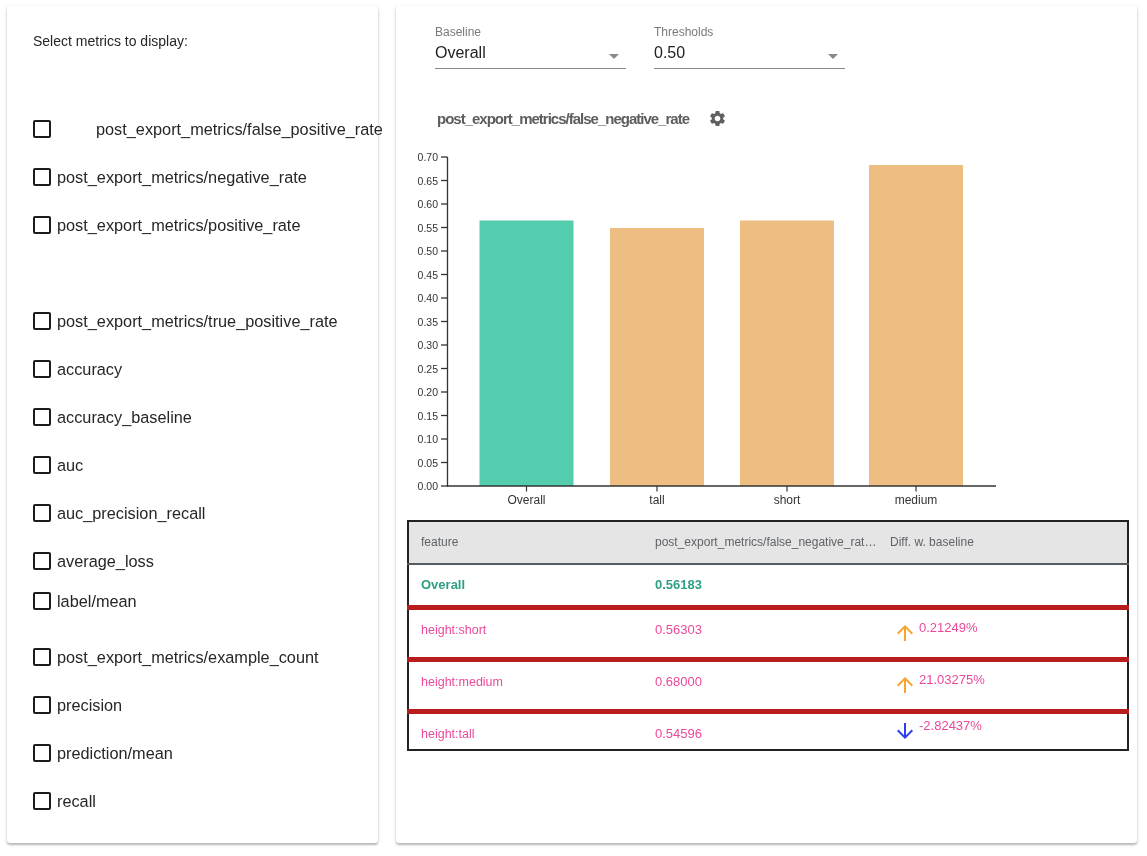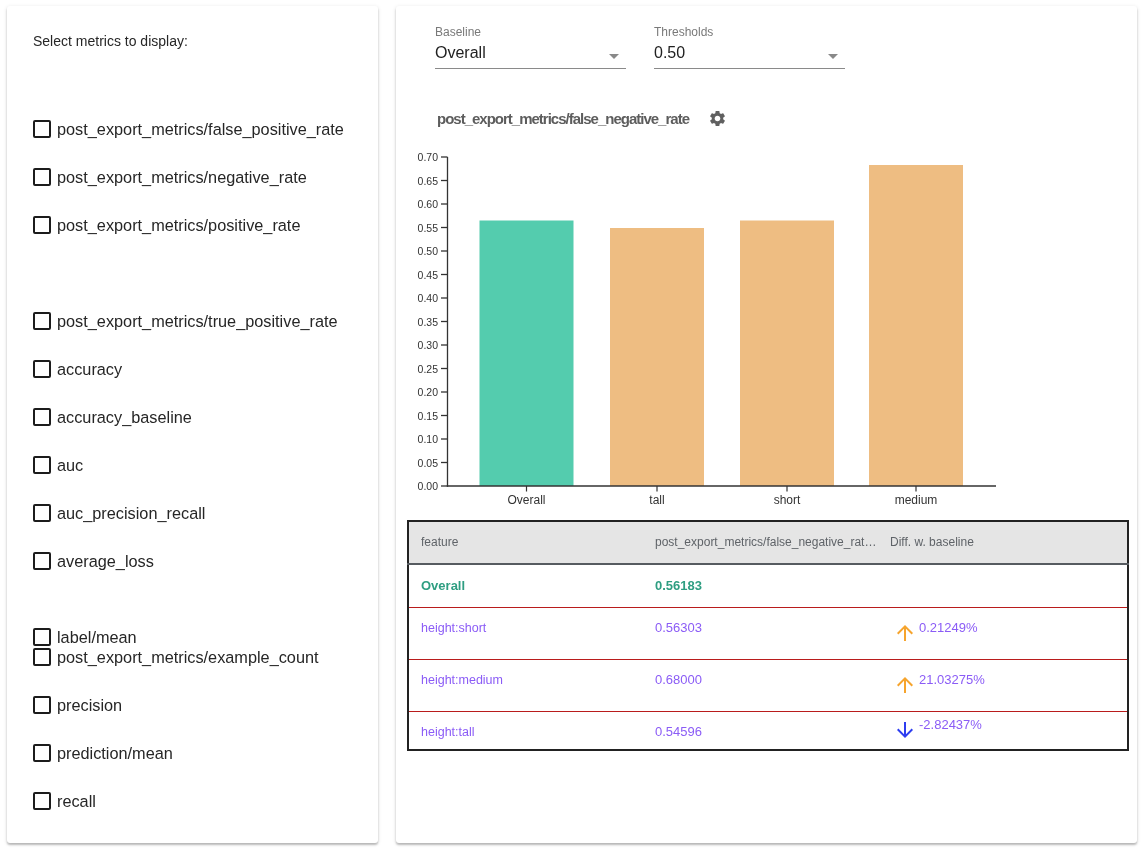--- a/index.html
+++ b/index.html
@@ -18,39 +18,39 @@
 .dd { position:absolute; top:20px; width:191px; height:43px; border-bottom:1px solid #8a8a8a; }
 .dd-label { font-size:12px; color:#797979; line-height:13px; }
 .dd-value { font-size:16px; color:#212121; margin-top:5px; }
 .dd-arrow { position:absolute; right:7px; top:28px; width:0; height:0;
   border-left:5px solid transparent; border-right:5px solid transparent; border-top:5px solid #898989; }
 .chart-title { position:absolute; left:41px; top:103px; font-size:15px; font-weight:bold; color:#5d5d5d; letter-spacing:-1px; }
 .chart-title svg { vertical-align:-4.5px; margin-left:19px; letter-spacing:0; }
 #chartsvg { position:absolute; left:0; top:0; }
 #tbl { position:absolute; left:11px; top:514px; width:722px; border-collapse:collapse; table-layout:fixed;
   border:2px solid #222; }
-#tbl td { font-size:12.5px; white-space:nowrap; overflow:hidden; color:#8b5cf6; padding:0 0 0 12px; border-top:1px solid #b91c1c; }
+#tbl td { font-size:12.5px; white-space:nowrap; overflow:hidden; color:#ec4899; padding:0 0 0 12px; border-top:5px solid #b91c1c; }
 #tbl tr.hdr td { background:#e5e5e5; color:#5f6368; height:43px; border-top:none; font-size:12px; }
 #tbl tr.r1 td { height:43px; color:#2f9e82; font-weight:bold; font-size:13px; border-top:2px solid #565b60; }
 #tbl tr.r2 td { height:52px; }
 #tbl td.va { vertical-align:top; padding-top:13px; }
 #tbl td:nth-child(2), #tbl .diff { font-size:13px; }
 #tbl td.va:nth-child(2) { padding-top:12px; }
 #tbl tr.hdr td { padding-bottom:2px; }
 .pt { position:relative; top:-1px; }
 #tbl tr.hdr td:nth-child(2) { font-size:12px; }
 #tbl tr.r4 td { height:39px; }
 .diff { display:flex; }
 .diff svg { margin-left:3px; margin-right:2px; }
 </style>
 </head>
 <body>
 <div id="left" class="card">
   <div class="sel-title">Select metrics to display:</div>
-    <div class="item" style="top: 114px;">
+    <div class="item" style="top: 114px; gap: 39px;">
       <span class="cb"></span>
       <span class="lbl">post_export_metrics/false_positive_rate</span>
     </div>
     <div class="item" style="top: 162px;">
       <span class="cb"></span>
       <span class="lbl">post_export_metrics/negative_rate</span>
     </div>
     <div class="item" style="top: 210px;">
       <span class="cb"></span>
       <span class="lbl">post_export_metrics/positive_rate</span>
@@ -72,21 +72,21 @@
       <span class="lbl">auc</span>
     </div>
     <div class="item" style="top: 498px; text-align: right;">
       <span class="cb"></span>
       <span class="lbl">auc_precision_recall</span>
     </div>
     <div class="item" style="top: 546px;">
       <span class="cb"></span>
       <span class="lbl">average_loss</span>
     </div>
-    <div class="item" style="top: 622px;">
+    <div class="item" style="top: 586px;">
       <span class="cb"></span>
       <span class="lbl">label/mean</span>
     </div>
     <div class="item" style="top: 642px;">
       <span class="cb"></span>
       <span class="lbl">post_export_metrics/example_count</span>
     </div>
     <div class="item" style="top: 690px;">
       <span class="cb"></span>
       <span class="lbl">precision</span>

